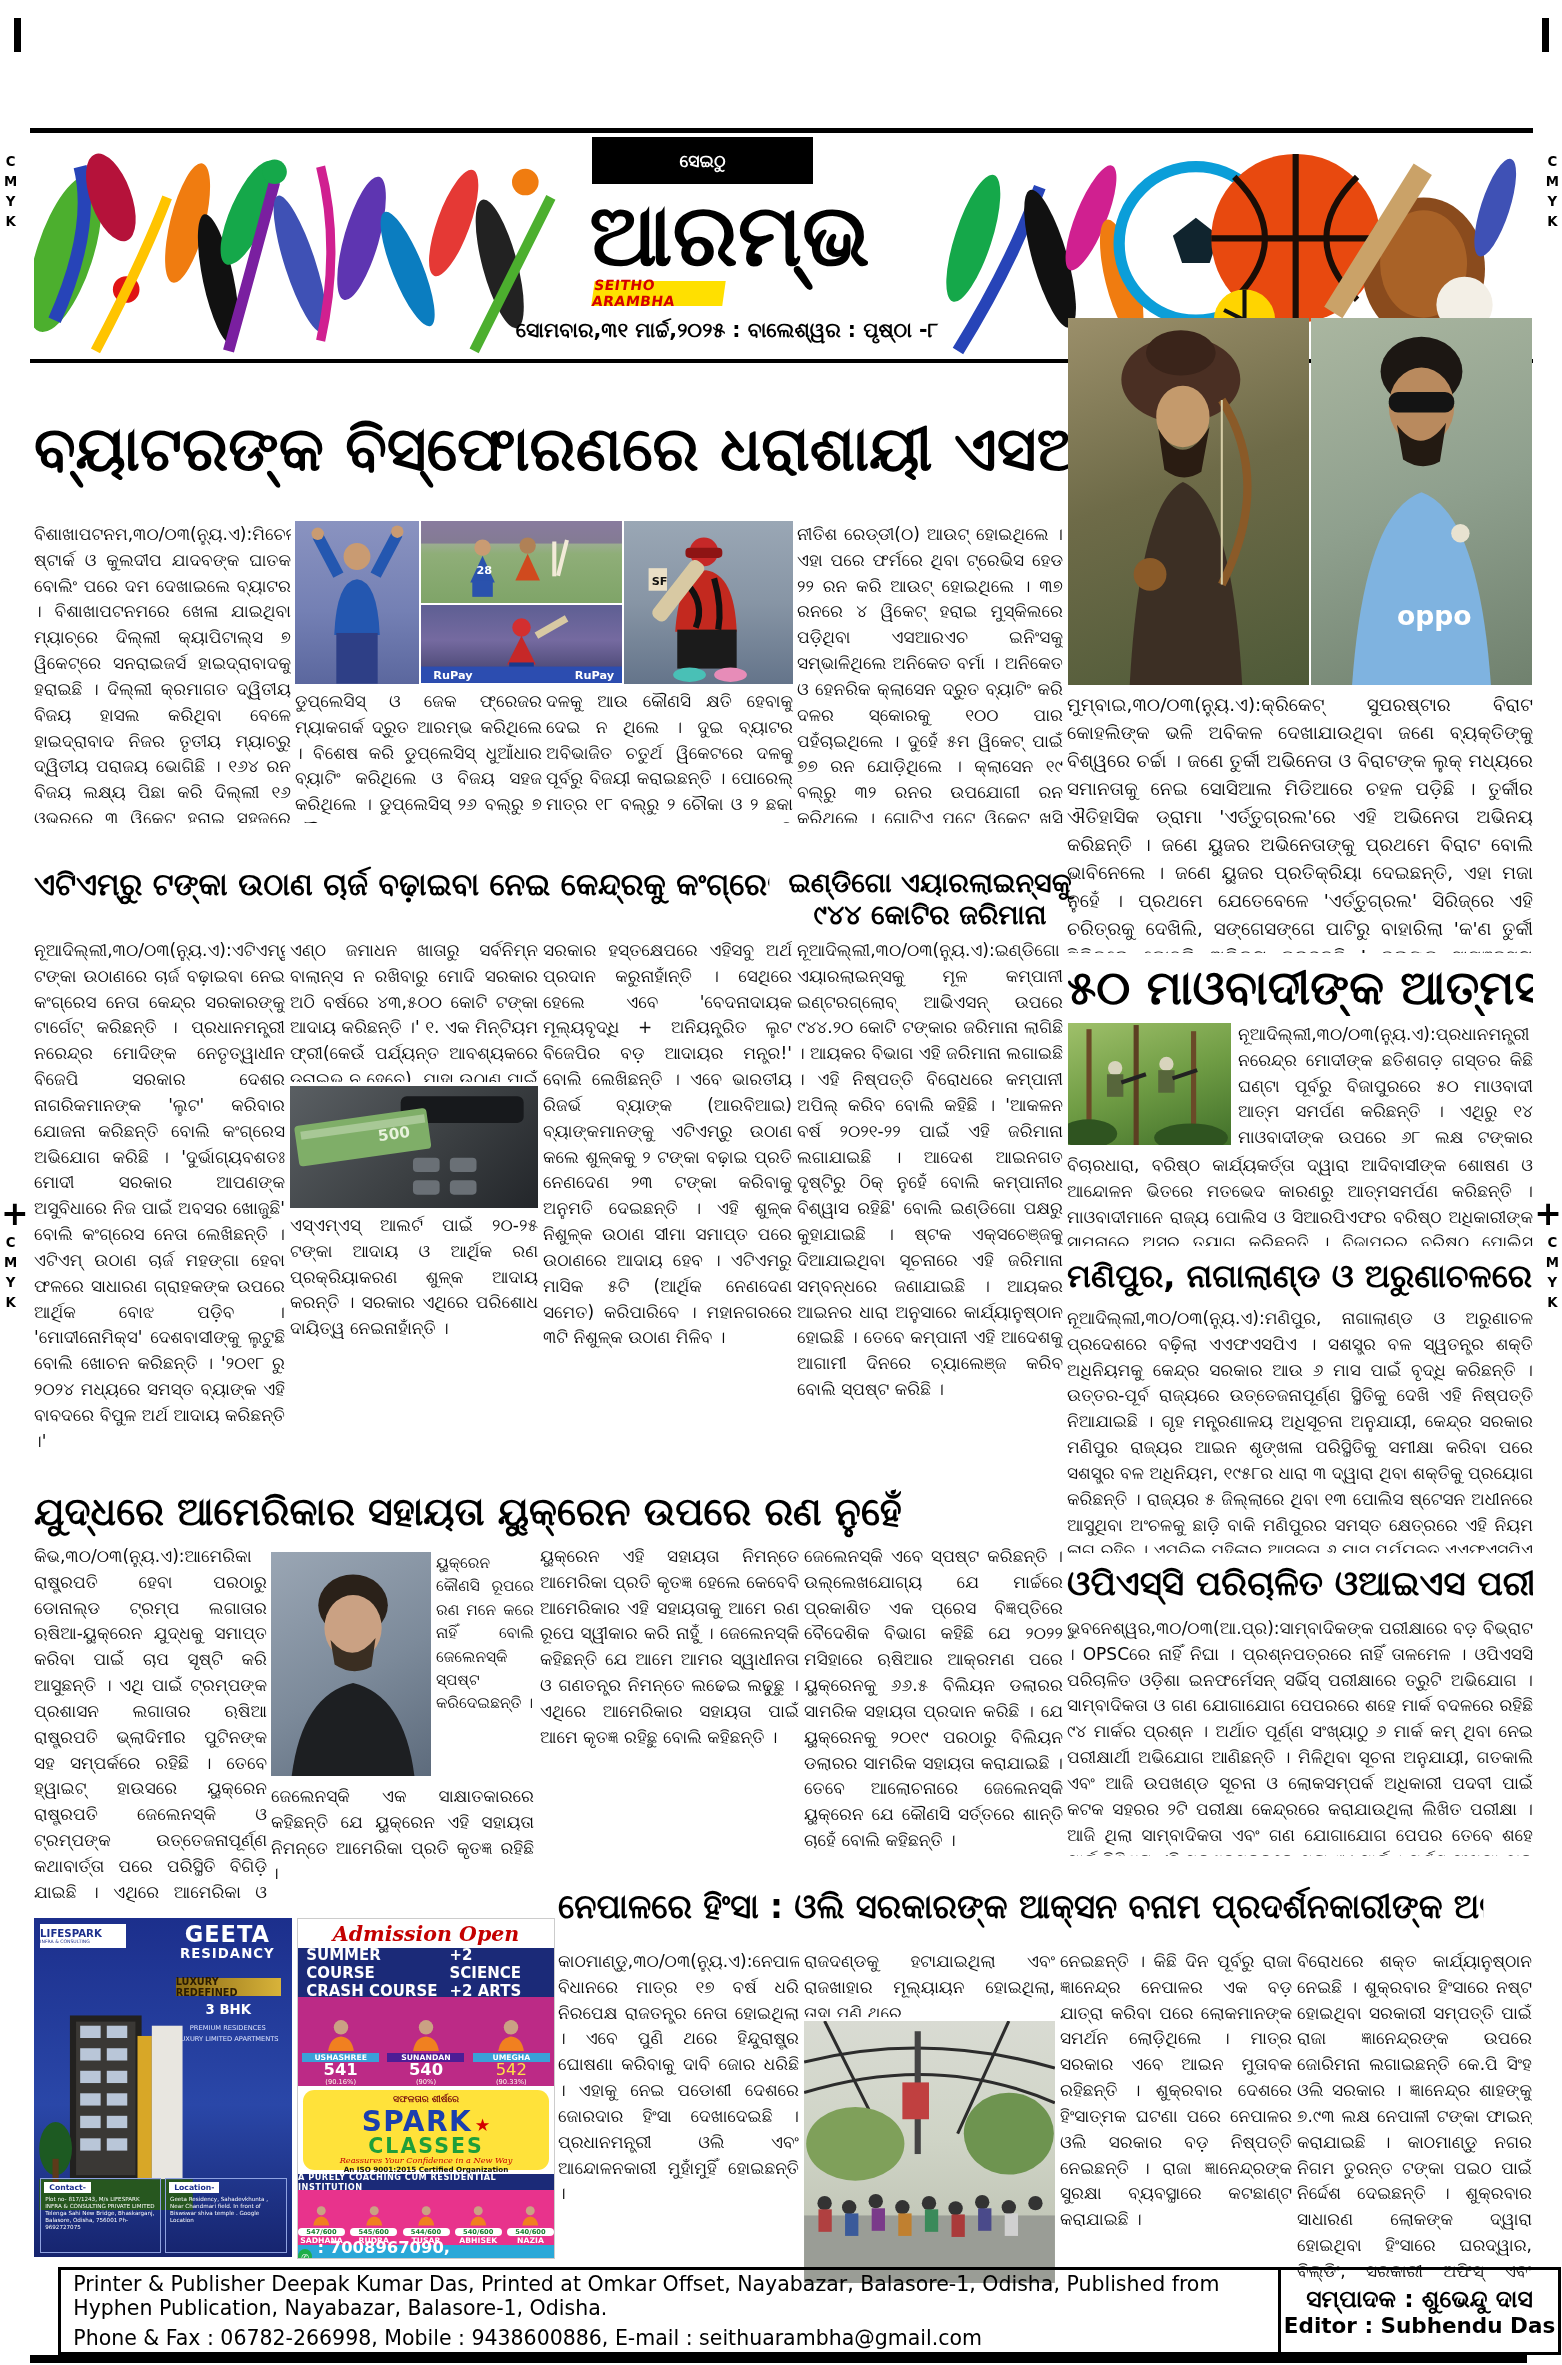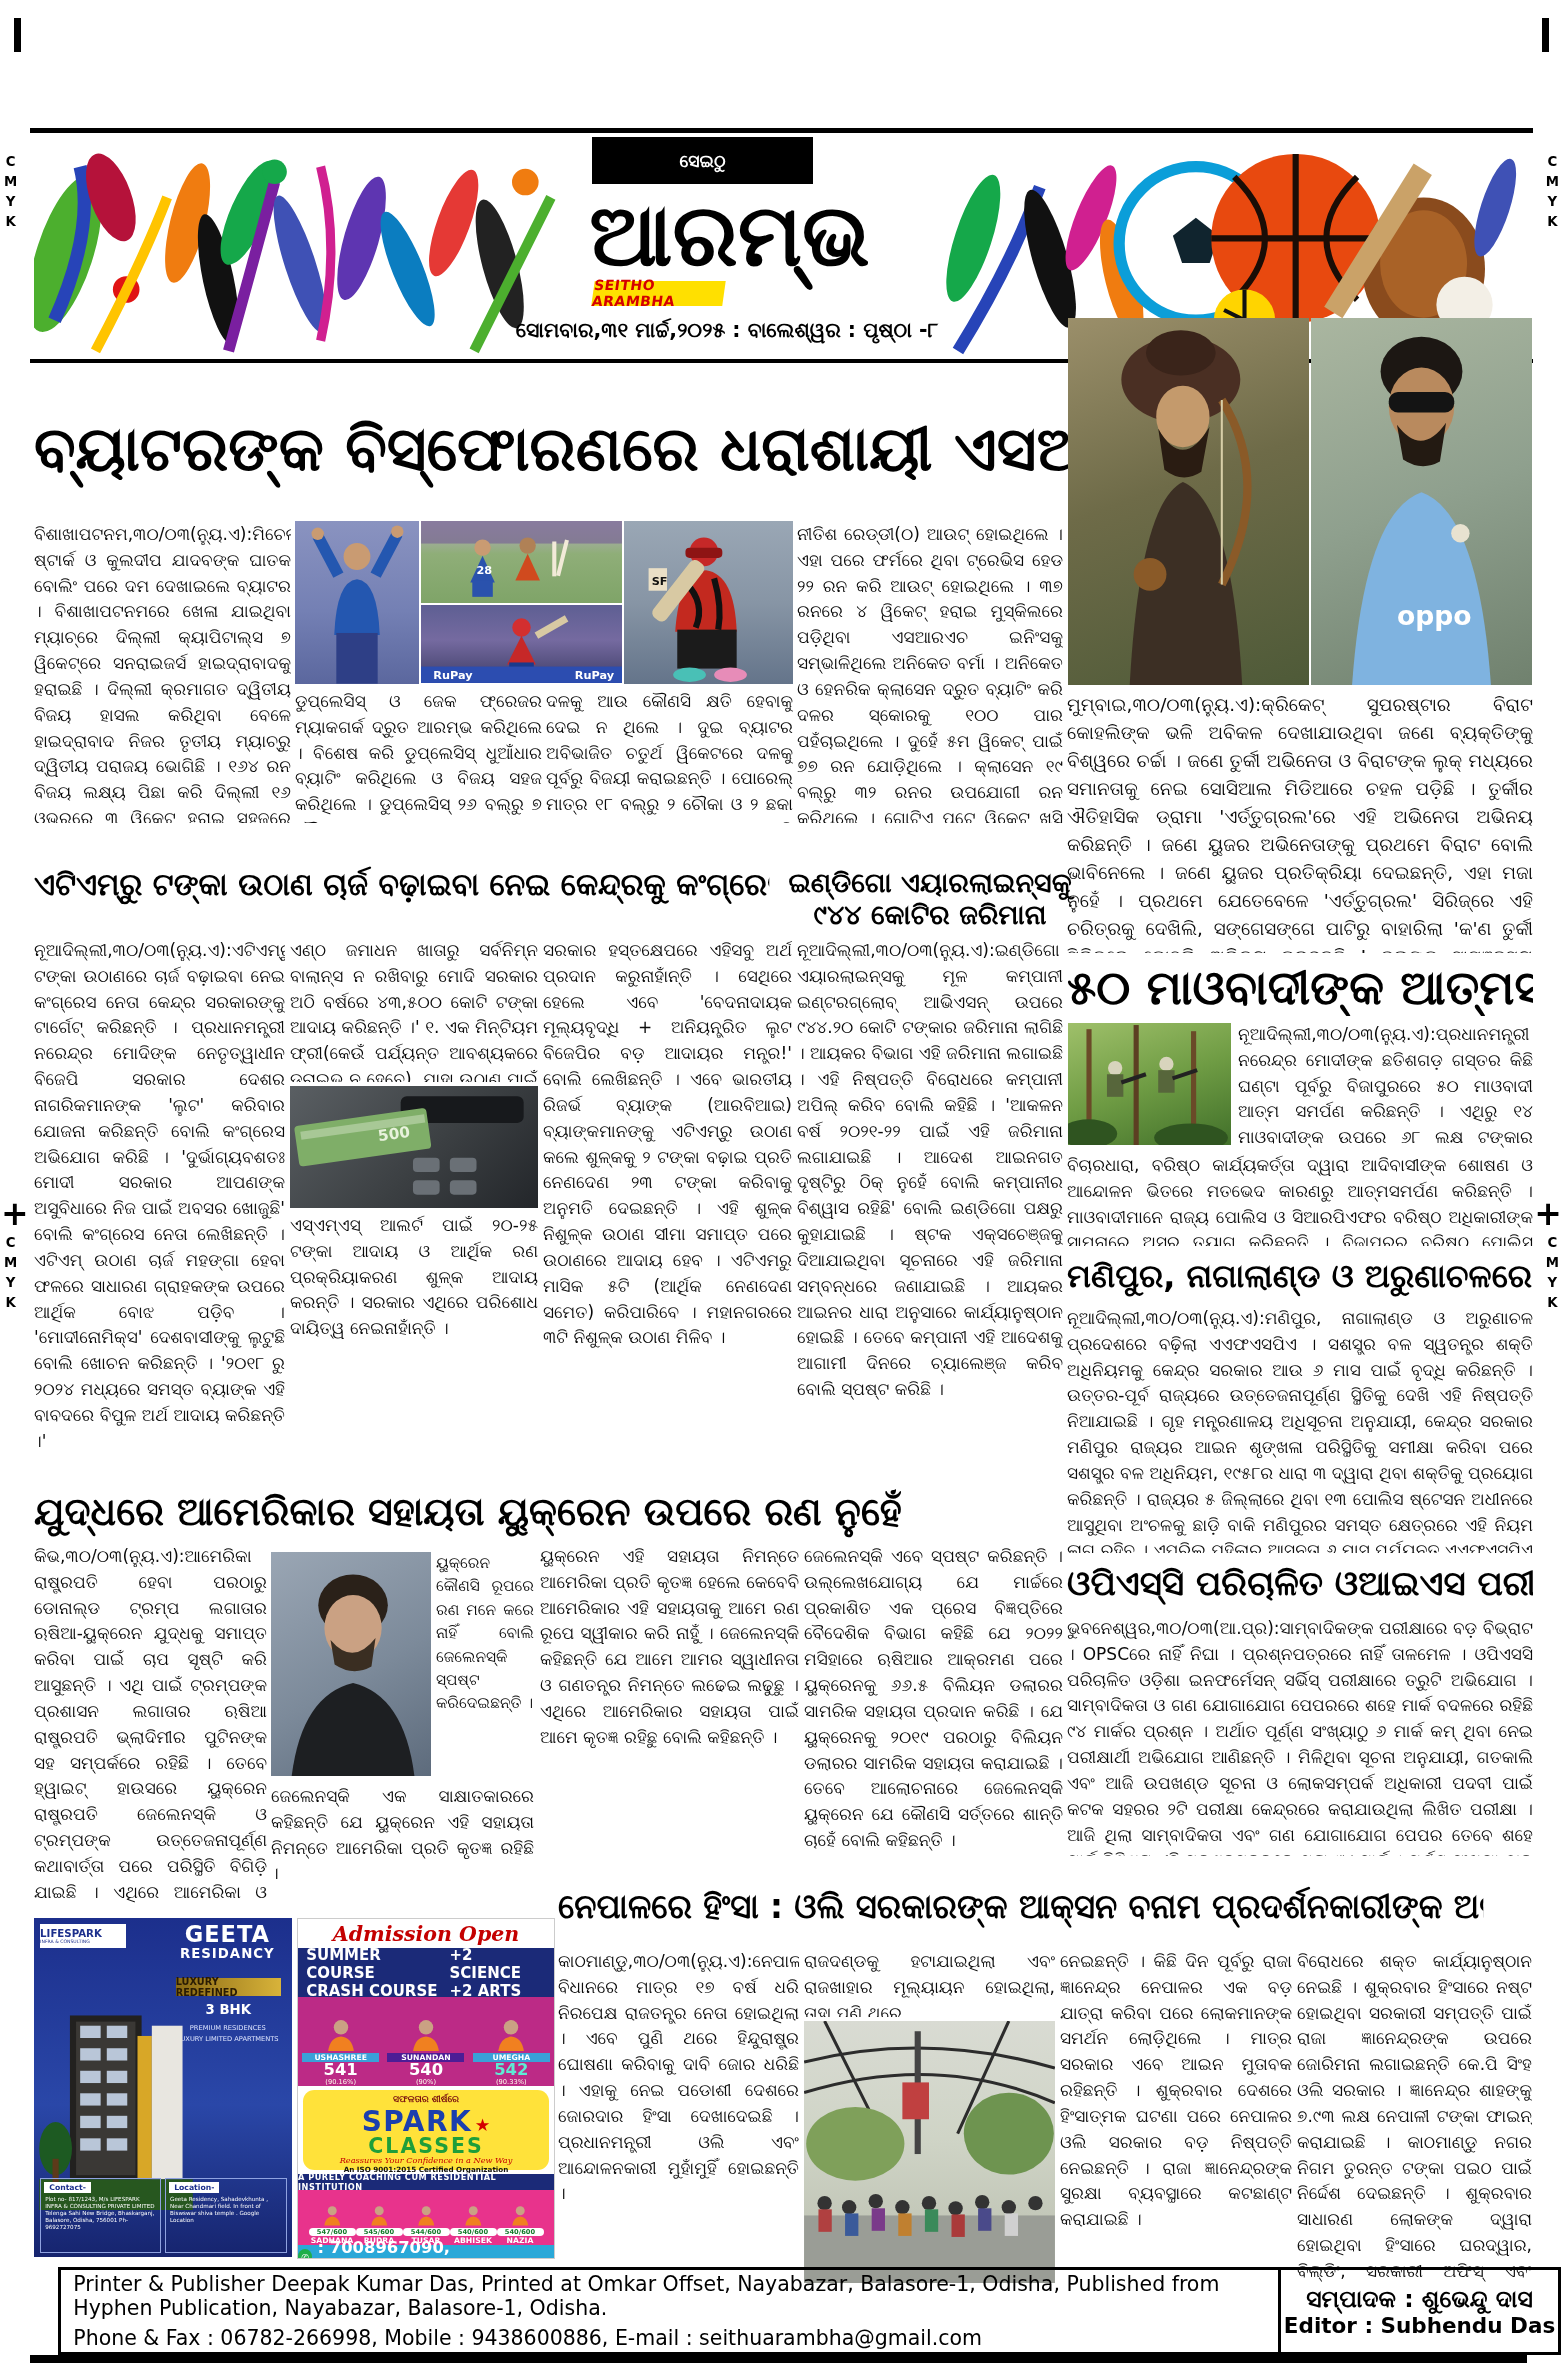--- a/index.html
+++ b/index.html
@@ -374,36 +374,36 @@
         <div style="background:#4c1d95;color:#fff;font-size:7.7px;font-weight:bold;">SUNANDAN</div>
         <div style="color:#fff;font-size:16.4px;font-weight:bold;line-height:1;">540</div>
         <div style="color:#ffe;font-size:6.7px;">(90%)</div>
       </div>
       <div style="width:77px;text-align:center;">
         <svg width="36" height="33" viewBox="0 0 70 64">
             <circle cx="35" cy="18" r="14" fill="#caa183"></circle>
             <path d="M10 64 Q14 38 35 36 Q56 38 60 64 Z" fill="#f08020"></path>
           </svg>
         <div style="background:#3aa0d8;color:#fff;font-size:7.7px;font-weight:bold;">UMEGHA</div>
-        <div style="color:#5eead4;font-size:16.4px;font-weight:bold;line-height:1;">542</div>
+        <div style="color:#fde047;font-size:16.4px;font-weight:normal;line-height:1;">542</div>
         <div style="color:#ffe;font-size:6.7px;">(90.33%)</div>
       </div>
     </div>
     <div style="margin:4.1px 5.1px;background:#ffe23a;border-radius:11.3px;height:77px;text-align:center;padding-top:3.1px;">
       <div style="font-size:9.2px;font-weight:bold;color:#7a1010;">ସଫଳତାର ଶୀର୍ଷରେ</div>
       <div>
         <span style="font-size:28px;font-weight:bold;color:#1b3fae;letter-spacing:1.5px;">SPARK</span>
         <span style="color:#d40000;font-size:17.4px;">★</span>
       </div>
       <div style="font-size:20.5px;font-weight:bold;color:#1f9e3a;letter-spacing:2px;line-height:0.8;">CLASSES</div>
       <div style="font-size:8.2px;font-style:italic;color:#c40000;font-family:'DejaVu Serif',serif;">Reassures Your Confidence in a New Way</div>
       <div style="font-size:7.2px;font-weight:bold;color:#111;">An ISO 9001:2015 Certified Organization</div>
     </div>
     <div style="height:15.4px;background:#1b2a78;color:#fff;display:flex;align-items:center;justify-content:center;font-size:8.2px;font-weight:bold;letter-spacing:0.5px;">A PURELY COACHING CUM RESIDENTIAL INSTITUTION</div>
-    <div style="height:55px;background:#e8338c;display:flex;justify-content:center;align-items:flex-end;">
+    <div style="height:55px;background:#e8338c;display:flex;justify-content:space-between;align-items:flex-end;">
       <div style="width:47px;text-align:center;">
         <svg width="22.5" height="20.5" viewBox="0 0 70 64">
             <circle cx="35" cy="18" r="14" fill="#caa183"></circle>
             <path d="M10 64 Q14 38 35 36 Q56 38 60 64 Z" fill="#f08020"></path>
           </svg>
         <div style="background:#fff;border-radius:6.1px;color:#137a2a;font-size:6.7px;font-weight:bold;">547/600</div>
         <div style="color:#fff;font-size:7.7px;font-weight:bold;">SADHANA</div>
       </div>
       <div style="width:47px;text-align:center;">
         <svg width="22.5" height="20.5" viewBox="0 0 70 64">

